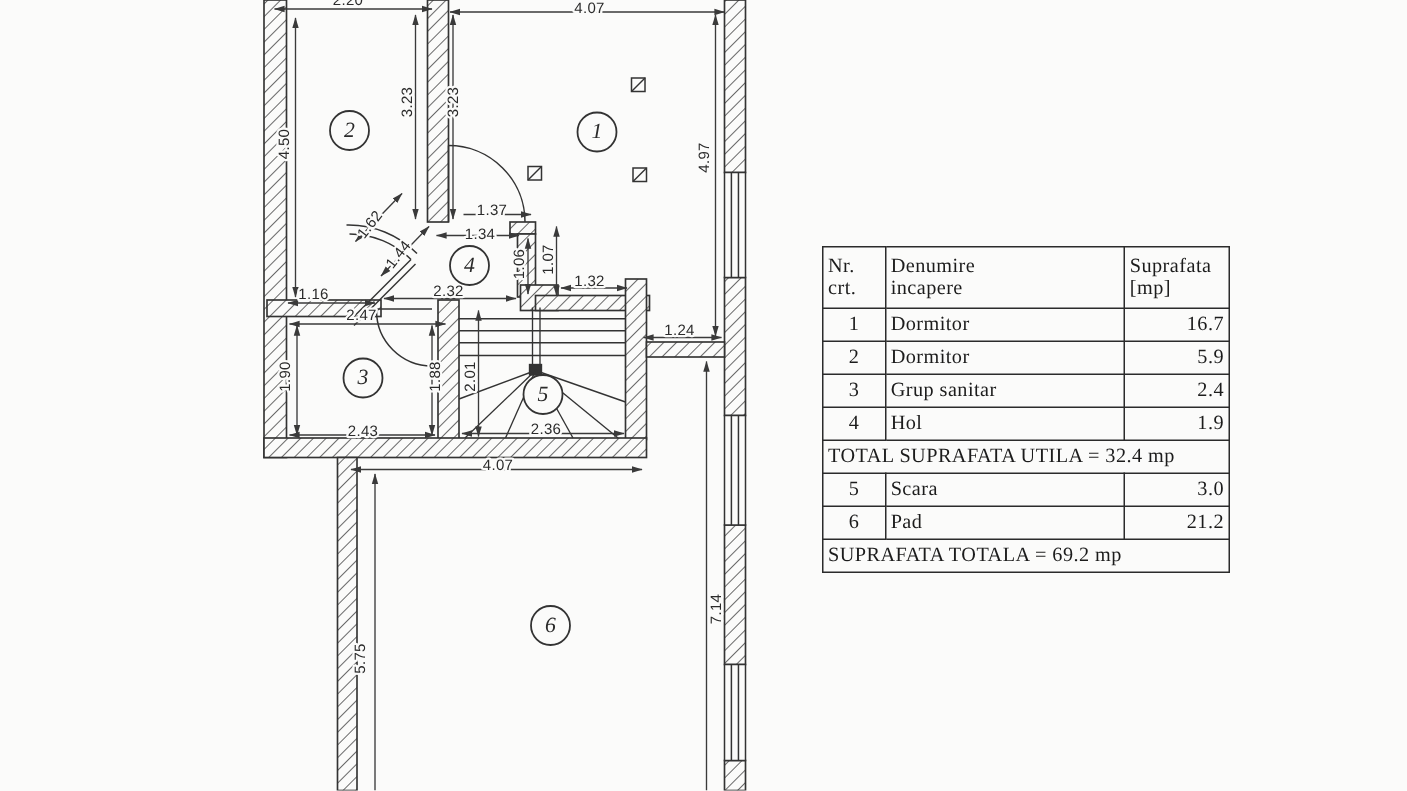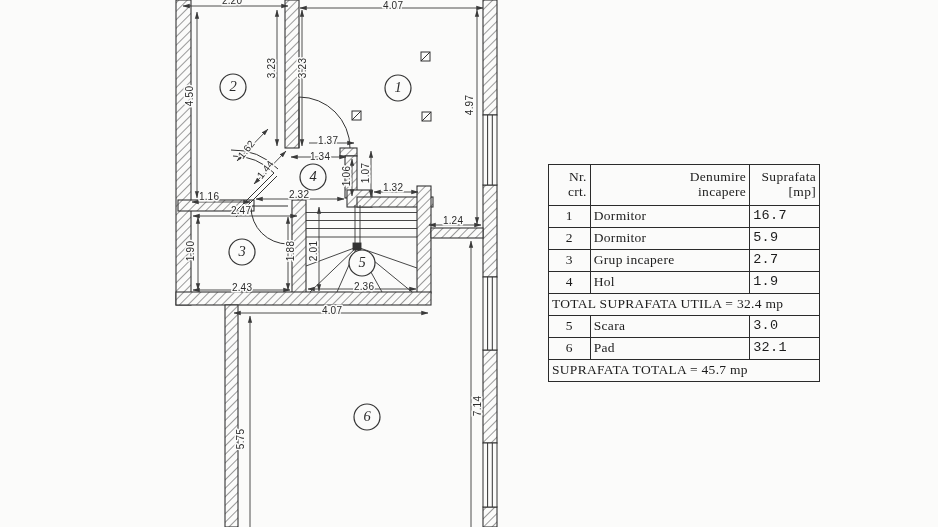--- a/index.html
+++ b/index.html
@@ -31,24 +31,24 @@
   table.area{
     border-collapse:collapse;width:100%;
     background:#fbfbfa;
   }
   table.area th, table.area td{
     border:1.6px solid #2b2b2b;
     font-size:13.5px;font-weight:normal;
     padding:0 3px;height:21px;line-height:1.1;
     letter-spacing:.3px;
   }
-  table.area th{height:40px;text-align:right;}
+  table.area th{height:40px;text-align:left;}
   td.c-nr{text-align:center;width:37px;}
   td.c-name{text-align:left;padding-left:14px;width:166px;}
-  td.c-area{text-align:left;width:64px;font-family:Liberation Mono, monospace;}
+  td.c-area{text-align:right;width:64px;}
   td.total-row{font-size:14px;letter-spacing:.4px;height:22px;}
 </style>
 </head>
 <body>
 
 <div class="canvas">
 
 <svg width="938" height="527" viewBox="0 0 938 527">
   <defs>
     <pattern id="hatch" width="6" height="6" patternUnits="userSpaceOnUse" patternTransform="rotate(45)">
@@ -239,22 +239,22 @@
             <td class="c-name">Dormitor</td>
             <td class="c-area">16.7</td>
           </tr>
           <tr>
             <td class="c-nr">2</td>
             <td class="c-name">Dormitor</td>
             <td class="c-area">5.9</td>
           </tr>
           <tr>
             <td class="c-nr">3</td>
-            <td class="c-name">Grup incapere</td>
-            <td class="c-area">2.7</td>
+            <td class="c-name">Grup sanitar</td>
+            <td class="c-area">2.4</td>
           </tr>
           <tr>
             <td class="c-nr">4</td>
             <td class="c-name">Hol</td>
             <td class="c-area">1.9</td>
           </tr>
         </tbody>
     <tbody>
       <tr>
         <td class="total-row" colspan="3">TOTAL SUPRAFATA UTILA = 32.4 mp</td>
@@ -262,24 +262,24 @@
     </tbody>
     <tbody id="rows-lower">
           <tr>
             <td class="c-nr">5</td>
             <td class="c-name">Scara</td>
             <td class="c-area">3.0</td>
           </tr>
           <tr>
             <td class="c-nr">6</td>
             <td class="c-name">Pad</td>
-            <td class="c-area">32.1</td>
+            <td class="c-area">21.2</td>
           </tr>
         </tbody>
     <tbody>
       <tr>
-        <td class="total-row" colspan="3">SUPRAFATA TOTALA = 45.7 mp</td>
+        <td class="total-row" colspan="3">SUPRAFATA TOTALA = 69.2 mp</td>
       </tr>
     </tbody>
   </table>
 </div>
 
 </div>
 
 </body></html>

